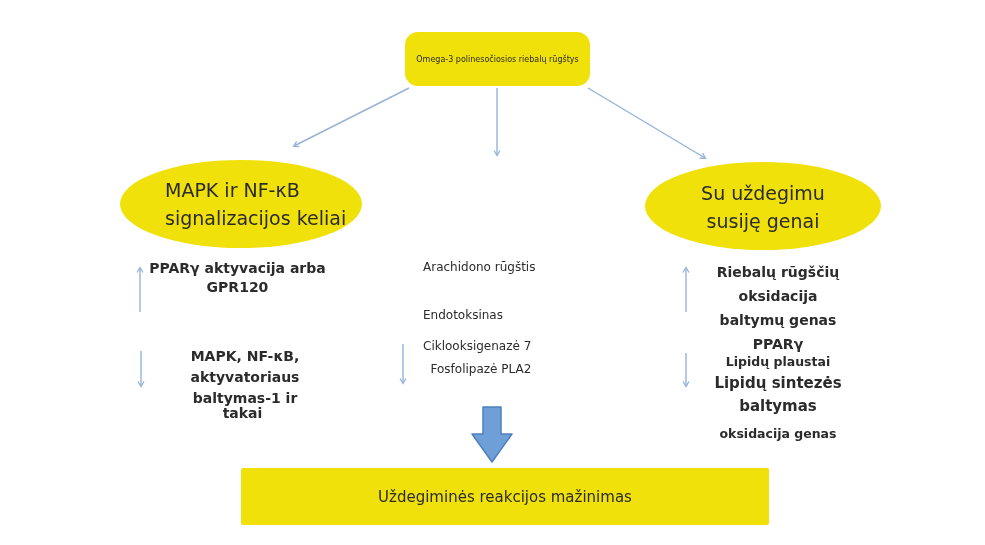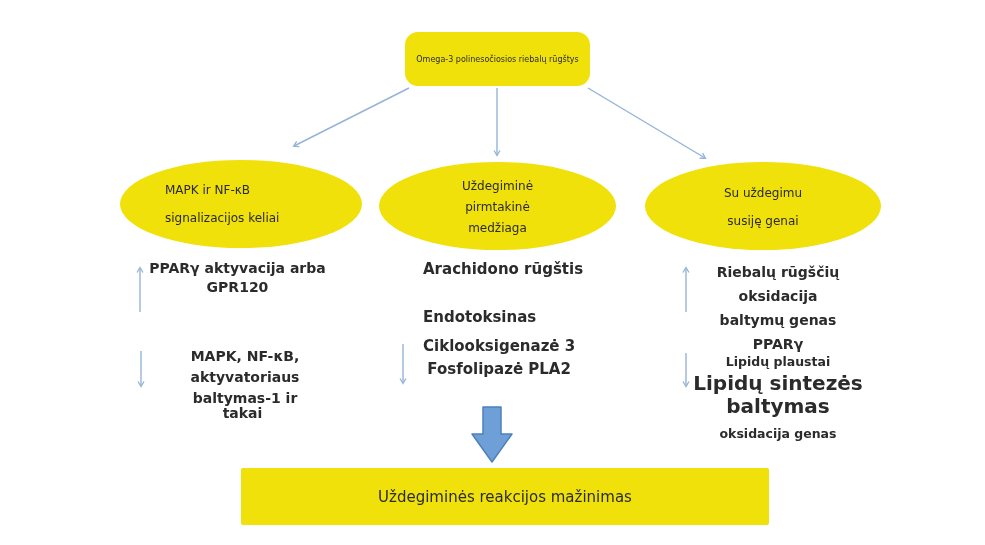--- a/index.html
+++ b/index.html
@@ -20,40 +20,40 @@
   .arrowhead-path{stroke:var(--arrow-light,#95B3D7);stroke-width:1.3;fill:none;}
   .big-arrow{fill:var(--big-arrow-fill,#6E9FD6);stroke:var(--big-arrow-stroke,#4E80BC);stroke-width:1.5;stroke-linejoin:round;}
   .ybox{
     position:absolute;background:var(--yellow,#F0E10A);
     display:flex;align-items:center;justify-content:center;text-align:center;
   }
   .top-box{left:405px;top:32px;width:185px;height:54px;border-radius:13px;font-size:8px;}
   .bottom-box{left:241px;top:468px;width:528px;height:57px;border-radius:2px;font-size:15px;}
   .ellipse{
     position:absolute;background:var(--yellow,#F0E10A);border-radius:50%;
-    font-size:12px;
+    font-size:19px;
   }
   .e-left{left:120px;top:160px;width:242px;height:88px;padding:16px 10px 0 45px;text-align:left;}
   .e-left .eline{line-height:28px;}
   .e-mid{left:379px;top:162px;width:237px;height:88px;padding-top:14px;text-align:center;}
   .e-mid .eline{line-height:21px;}
   .e-right{left:645px;top:162px;width:236px;height:88px;padding-top:17px;text-align:center;}
   .e-right .eline{line-height:28px;}
   .tblock{position:absolute;text-align:center;font-size:14px;line-height:19px;font-weight:bold;}
   .lcol-up{left:145px;top:259px;width:185px;}
   .lcol-down{left:150px;top:346px;width:190px;line-height:21px;}
   .lcol-footer{left:150px;top:404px;width:185px;text-align:center;}
-  .mcol{position:absolute;left:423px;text-align:center;font-size:15px;font-weight:bold;}
+  .mcol{position:absolute;left:423px;text-align:right;font-size:12px;}
   .m-item1{top:260px;}
   .m-item2{top:308px;}
   .m-down{top:335px;line-height:23px;}
   .rcol-up{left:678px;top:260px;width:200px;line-height:24px;}
   .rcol-down{left:678px;top:352px;width:200px;}
   .txt-sm{font-size:12.5px;line-height:20px;}
-  .txt-lg{font-size:20px;line-height:23px;}
+  .txt-lg{font-size:15px;line-height:23px;}
   .rcol-down .gap{margin-top:6px;}
 </style>
 </head>
 <body>
 
 <div class="canvas">
 
   <svg class="overlay" viewBox="0 0 985 545">
     <defs>
       <marker id="vhead" markerWidth="9" markerHeight="9" refX="5.5" refY="4" orient="auto" markerUnits="userSpaceOnUse">
@@ -73,25 +73,20 @@
 
   <div class="ybox top-box">
     <span>Omega-3 polinesočiosios riebalų rūgštys</span>
   </div>
 
   <div class="ellipse e-left">
     <div class="eline">MAPK ir NF-κB</div>
     <div class="eline">signalizacijos keliai</div>
   </div>
 
-  <div class="ellipse e-mid">
-    <div class="eline">Uždegiminė</div>
-    <div class="eline">pirmtakinė</div>
-    <div class="eline">medžiaga</div>
-  </div>
 
   <div class="ellipse e-right">
     <div class="eline">Su uždegimu</div>
     <div class="eline">susiję genai</div>
   </div>
 
   <div class="tblock lcol-up">
     <div>PPARγ aktyvacija arba</div>
     <div>GPR120</div>
   </div>
@@ -107,21 +102,21 @@
 
   <div class="mcol m-item1">
     <div>Arachidono rūgštis</div>
   </div>
 
   <div class="mcol m-item2">
     <div>Endotoksinas</div>
   </div>
 
   <div class="mcol m-down">
-    <div>Ciklooksigenazė 3</div>
+    <div>Ciklooksigenazė 7</div>
     <div>Fosfolipazė PLA2</div>
   </div>
 
   <div class="tblock rcol-up">
     <div>Riebalų rūgščių oksidacija</div>
     <div>baltymų genas</div>
     <div>PPARγ</div>
   </div>
 
   <div class="tblock rcol-down">

